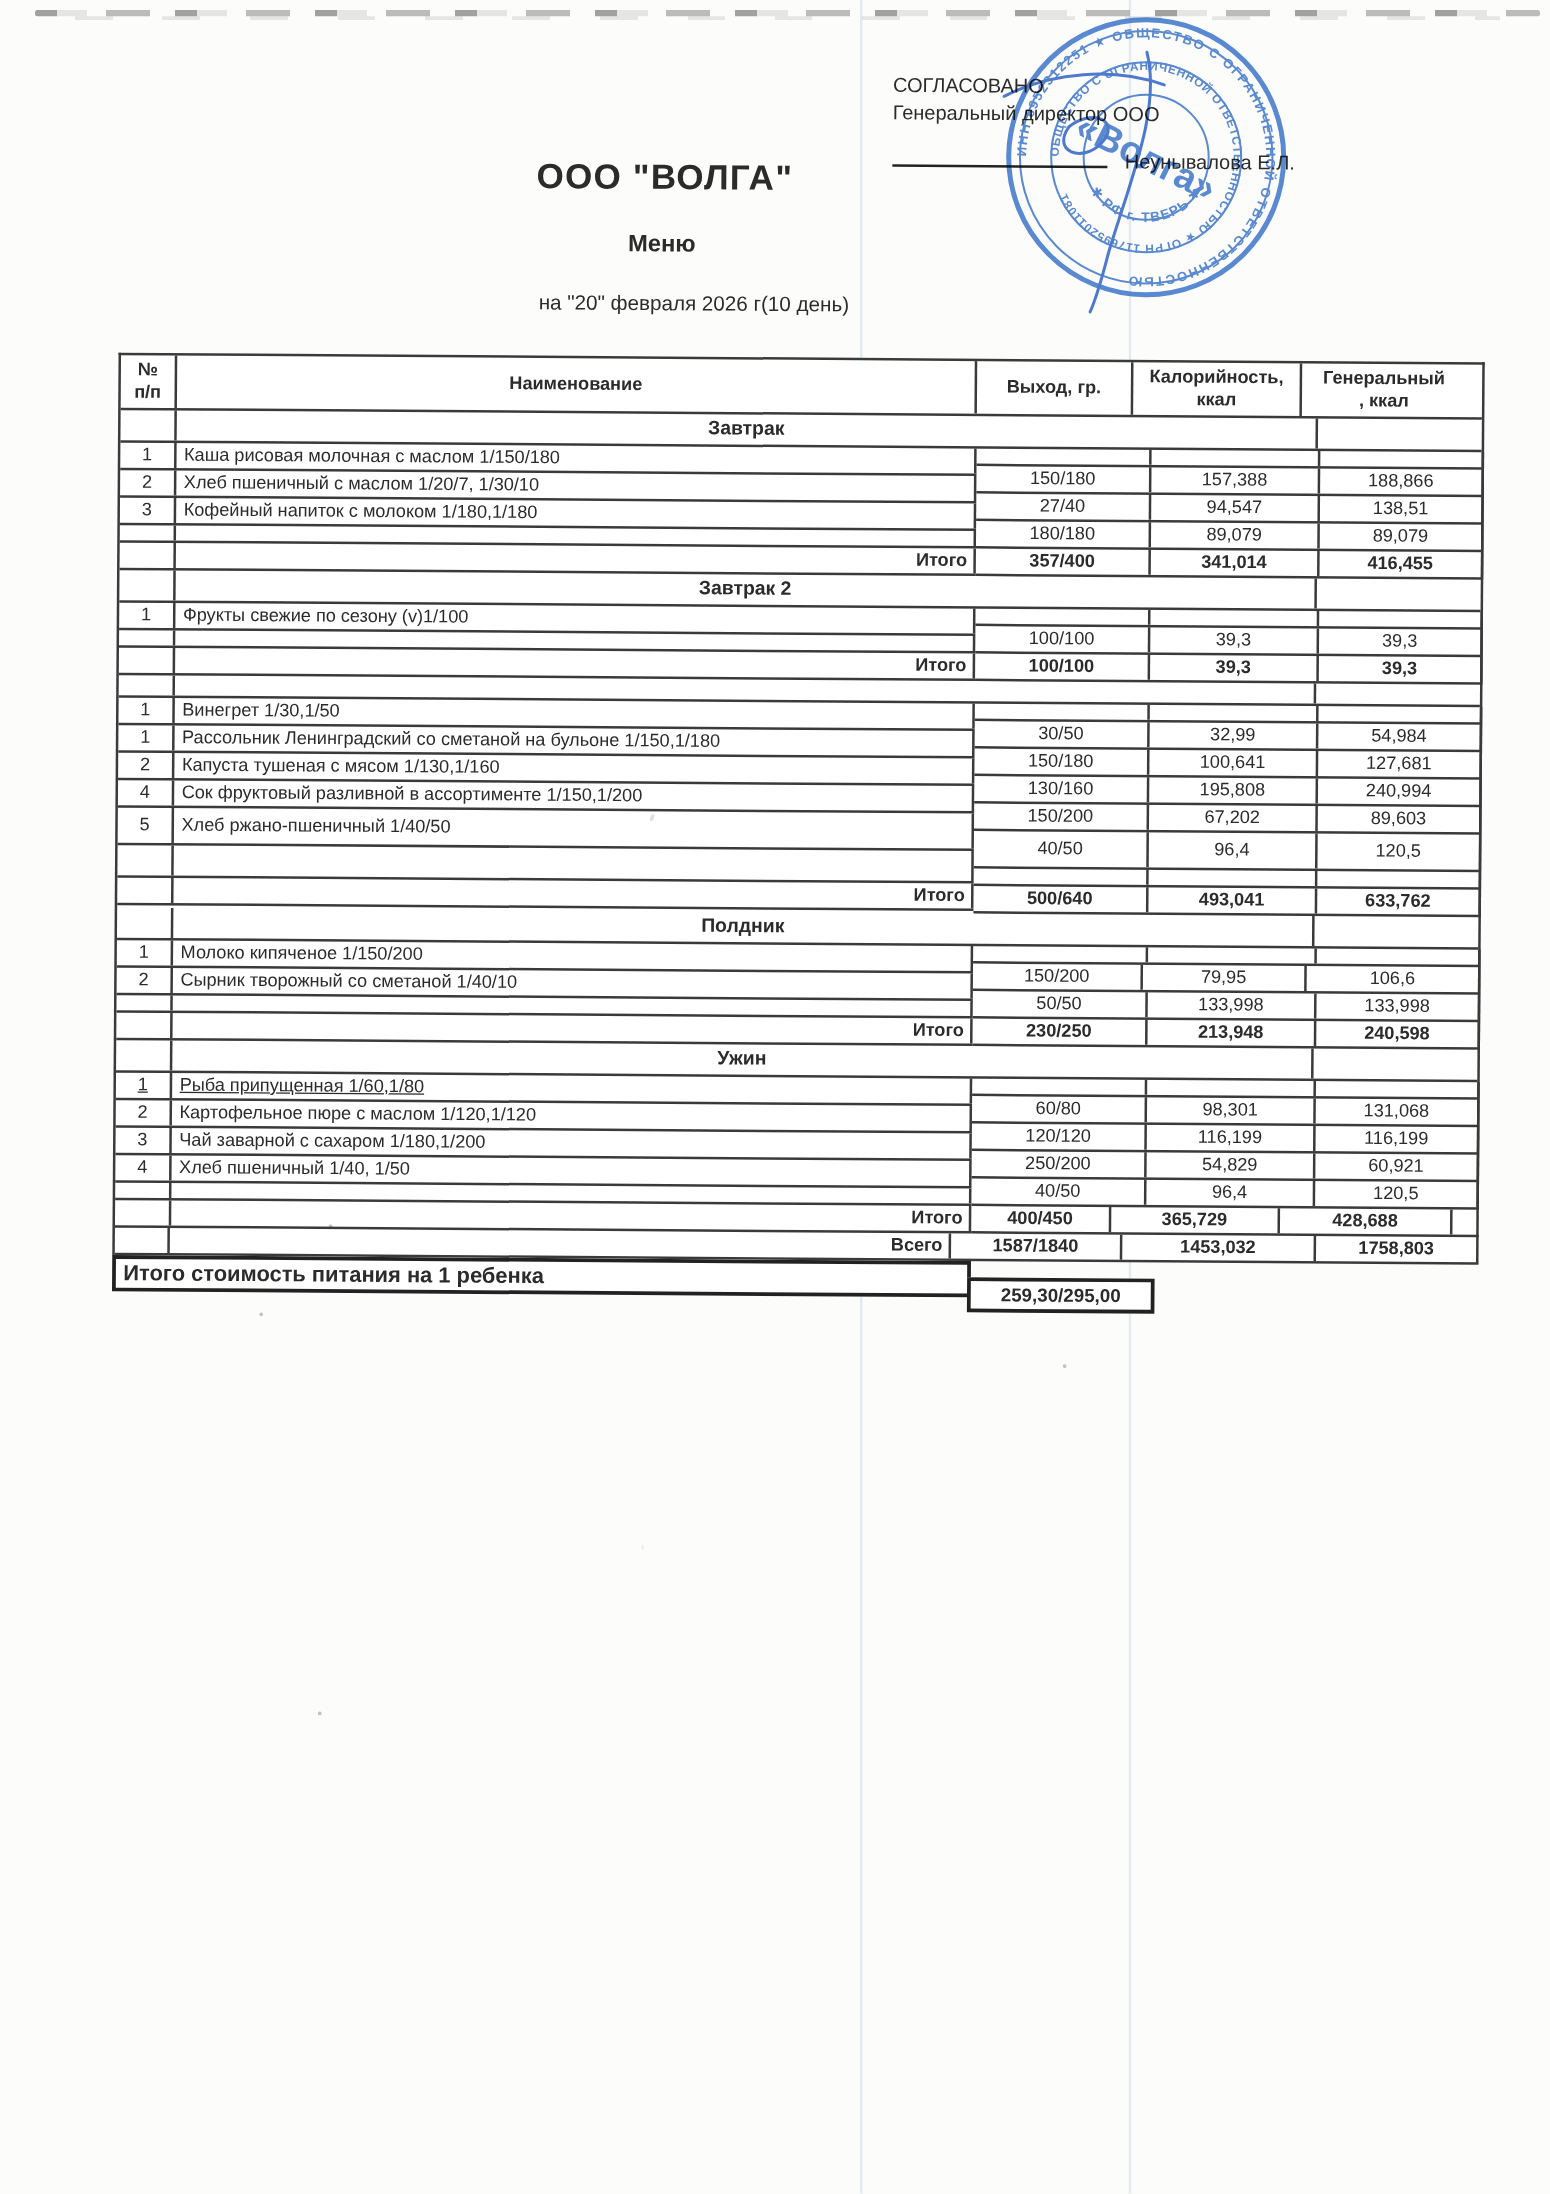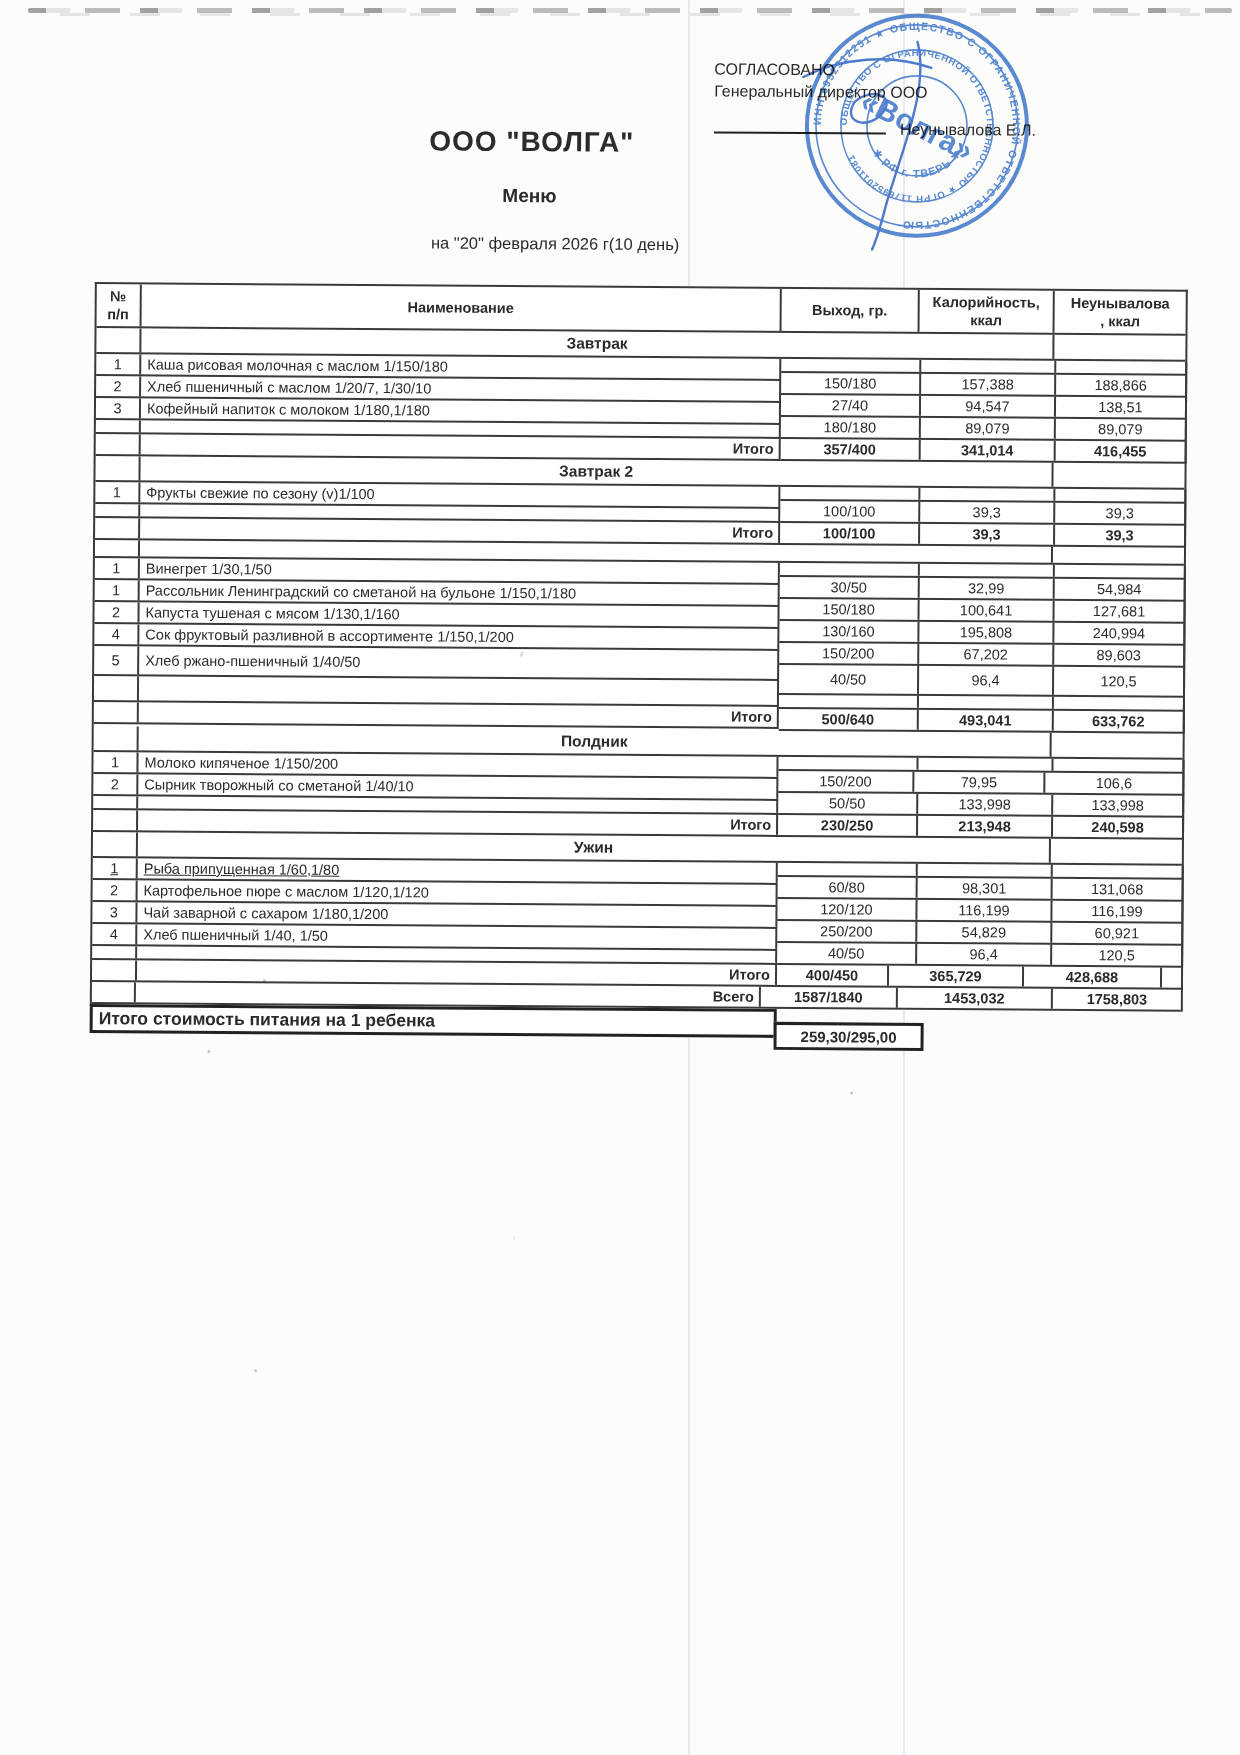--- a/index.html
+++ b/index.html
@@ -113,24 +113,24 @@
   <div class="company">ООО "ВОЛГА"</div>
   <div class="docsub">Меню</div>
   <div class="dateline">на "20" февраля 2026 г(10 день)</div>
 
   <div class="tblwrap">
     <div class="tbl" id="tbody">
         <div class="trow head">
           <div class="c hc" style="width:45px">№
 п/п</div>
           <div class="c hc" style="width:640px">Наименование</div>
-          <div class="c hc" style="width:138px">Выход, гр.</div>
+          <div class="c hc" style="width:125px">Выход, гр.</div>
           <div class="c hc" style="width:135px">Калорийность,
 ккал</div>
-          <div class="c hc" style="width:131px">Неунывалова
+          <div class="c hc" style="width:131px">Генеральный
 , ккал</div>
         </div>
         <div class="trow sect">
           <div class="c " style="width:45px"></div>
           <div class="c sect-title" style="width:915px">Завтрак</div>
           <div class="c " style="width:131px"></div>
         </div>
         <div class="body">
           <div class="bleft">
             <div class="irow">

